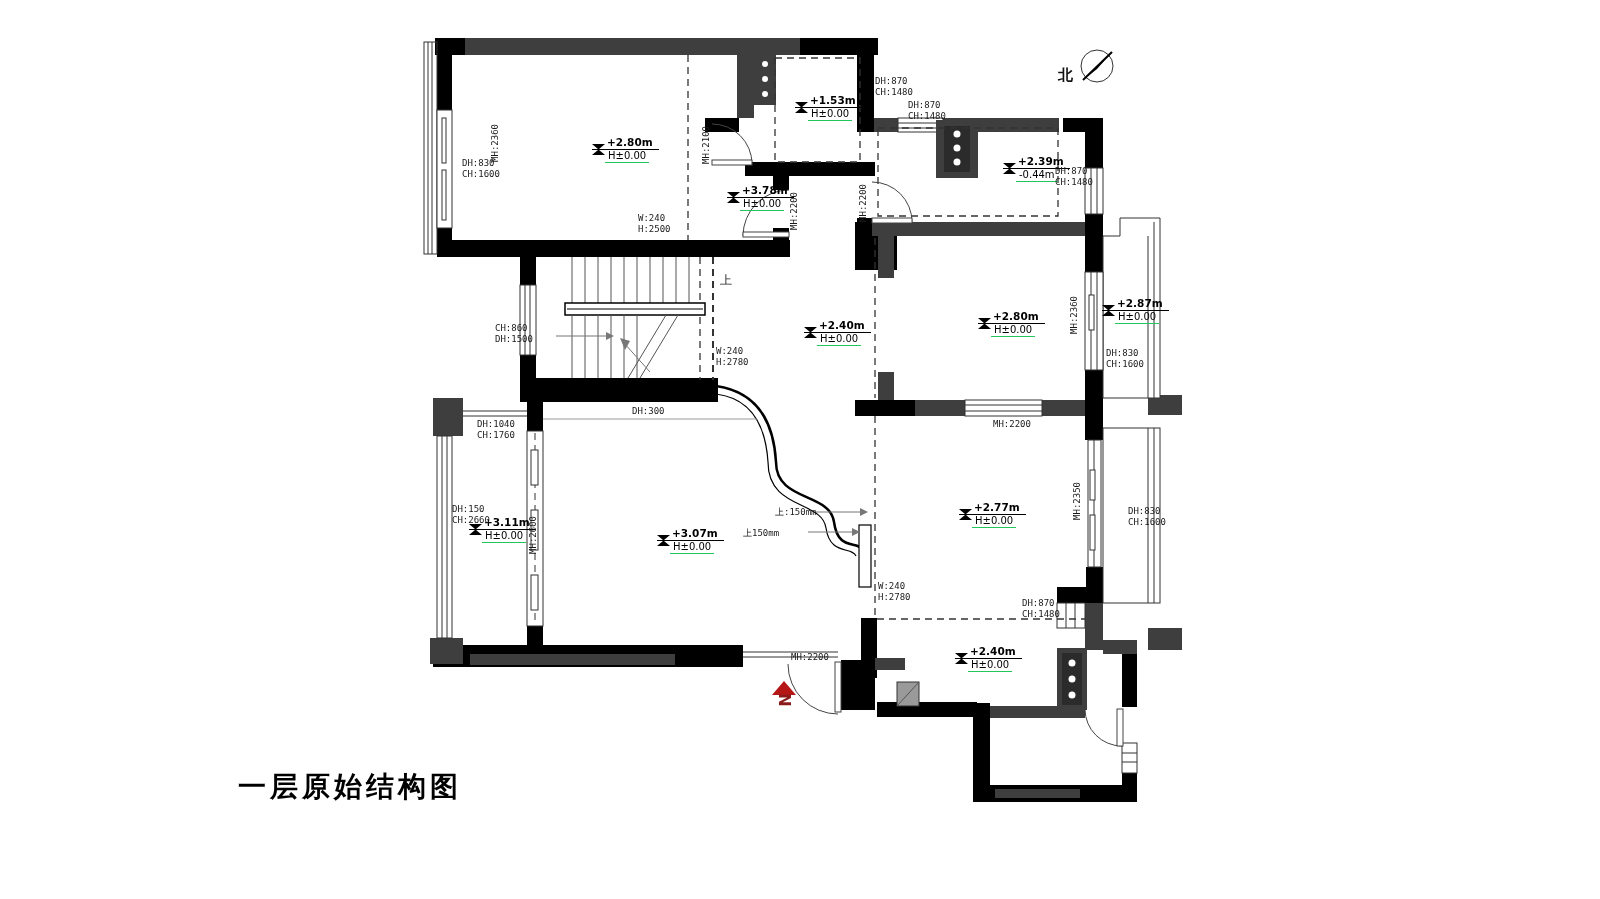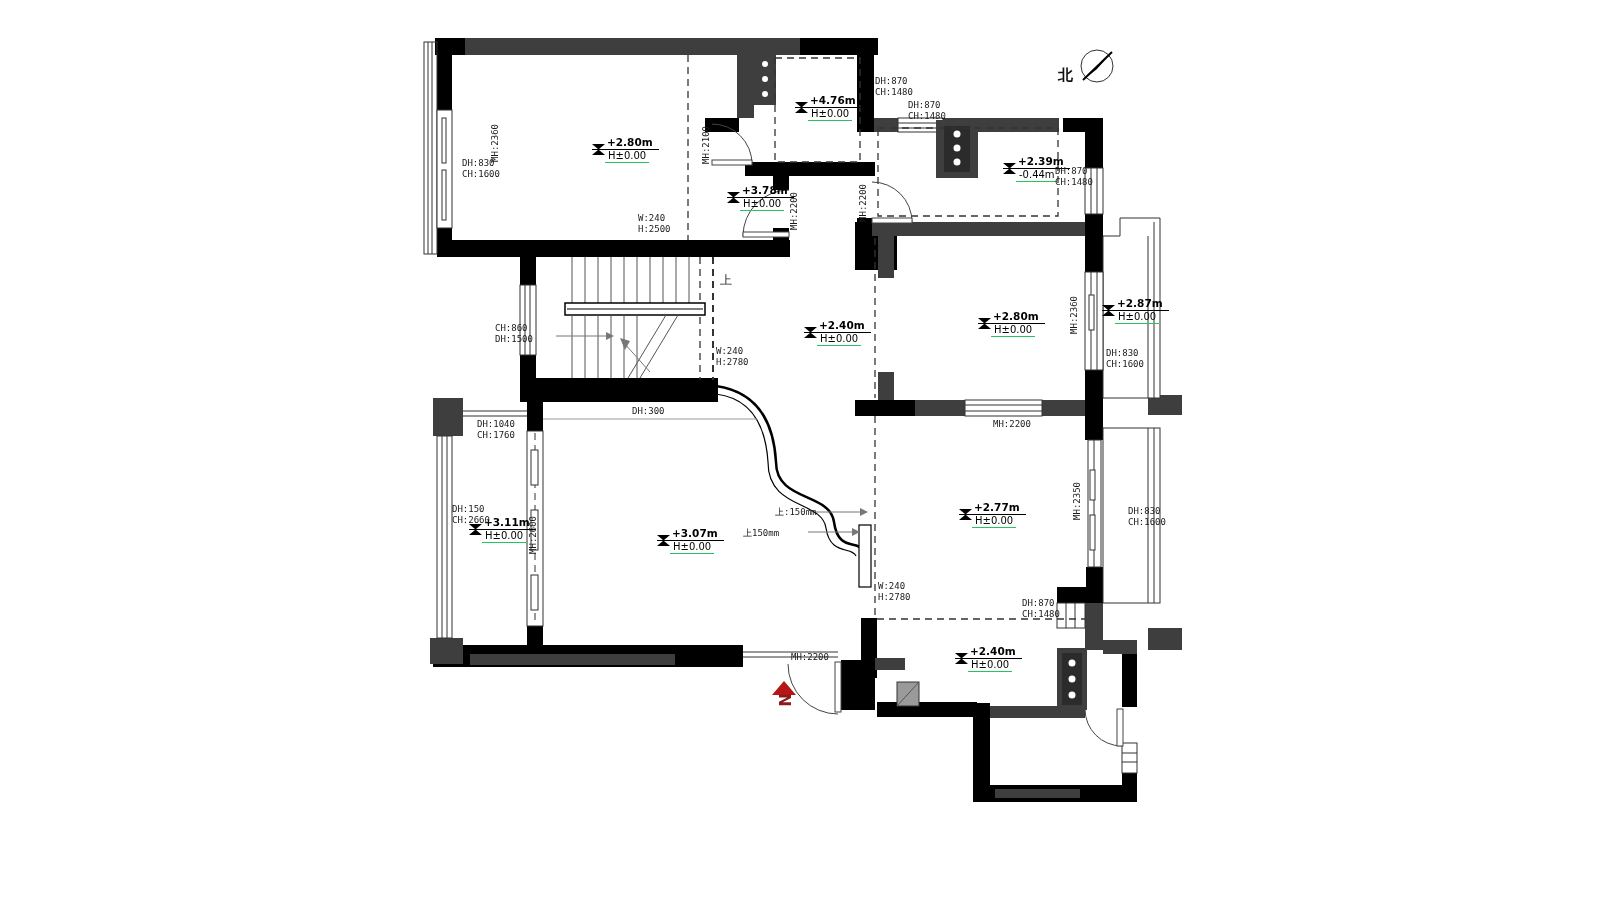--- a/index.html
+++ b/index.html
@@ -242,21 +242,21 @@
     <div class="ev"><svg class="sym" width="13" height="11">
           <polygon points="0,0 13,0 6.5,5.5"></polygon>
           <polygon points="0,11 13,11 6.5,5.5"></polygon>
         </svg><span>+2.80m</span></div>
     <div class="eb">H±0.00</div>
   </div>
   <div class="elev" style="left:795px;top:94px">
     <div class="ev"><svg class="sym" width="13" height="11">
           <polygon points="0,0 13,0 6.5,5.5"></polygon>
           <polygon points="0,11 13,11 6.5,5.5"></polygon>
-        </svg><span>+4.76m</span></div>
+        </svg><span>+1.53m</span></div>
     <div class="eb">H±0.00</div>
   </div>
   <div class="elev" style="left:727px;top:184px">
     <div class="ev"><svg class="sym" width="13" height="11">
           <polygon points="0,0 13,0 6.5,5.5"></polygon>
           <polygon points="0,11 13,11 6.5,5.5"></polygon>
         </svg><span>+3.78m</span></div>
     <div class="eb">H±0.00</div>
   </div>
   <div class="elev" style="left:1003px;top:155px">
@@ -351,14 +351,15 @@
   <div class="vlab" style="left:789px;top:192px">MH:2200</div>
   <div class="vlab" style="left:858px;top:184px">MH:2200</div>
   <div class="vlab" style="left:1069px;top:296px">MH:2360</div>
   <div class="vlab" style="left:528px;top:516px">MH:2600</div>
   <div class="vlab" style="left:1072px;top:482px">MH:2350</div>
 
   <div class="uplab" style="left:720px;top:272px">上</div>
   <div class="stepnote" style="left:775px;top:506px">上:150mm</div>
   <div class="stepnote" style="left:743px;top:527px">上150mm</div>
   <div class="north-char" style="left:1058px;top:66px">北</div>
+  <div class="title">一层原始结构图</div>
 
 </div>
 
 </body></html>

